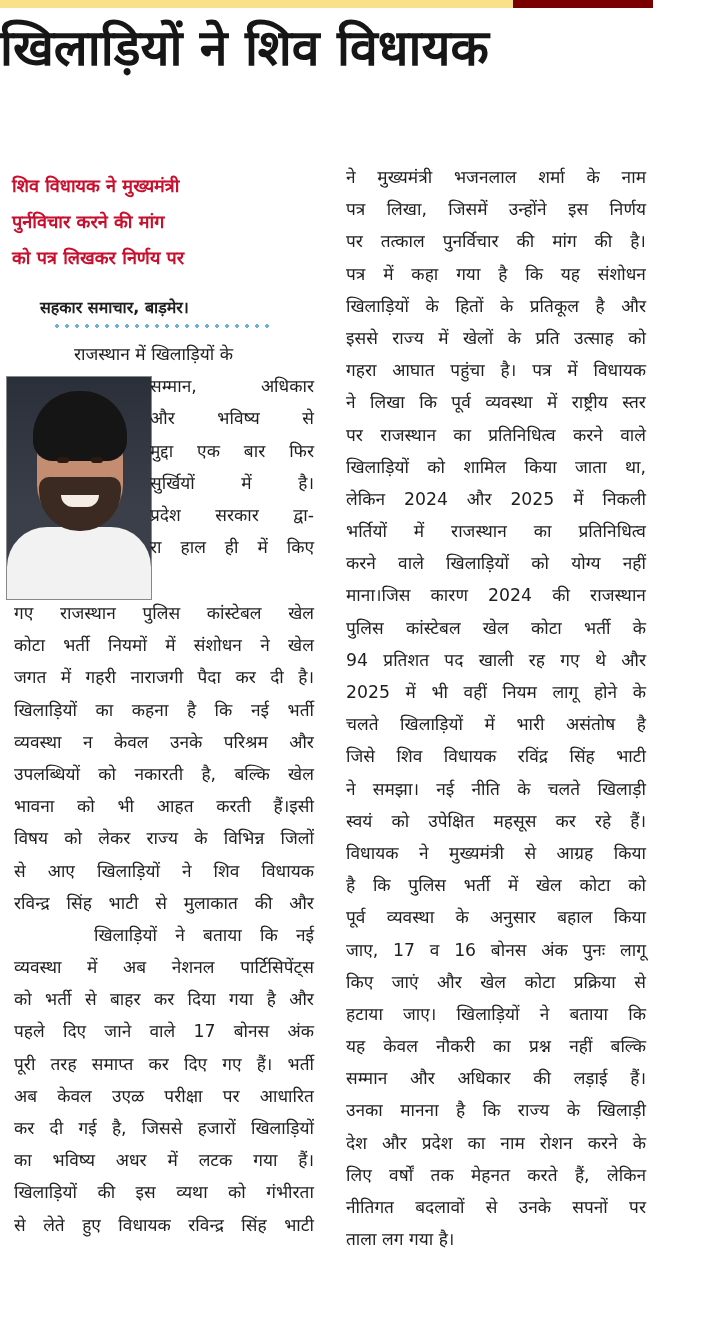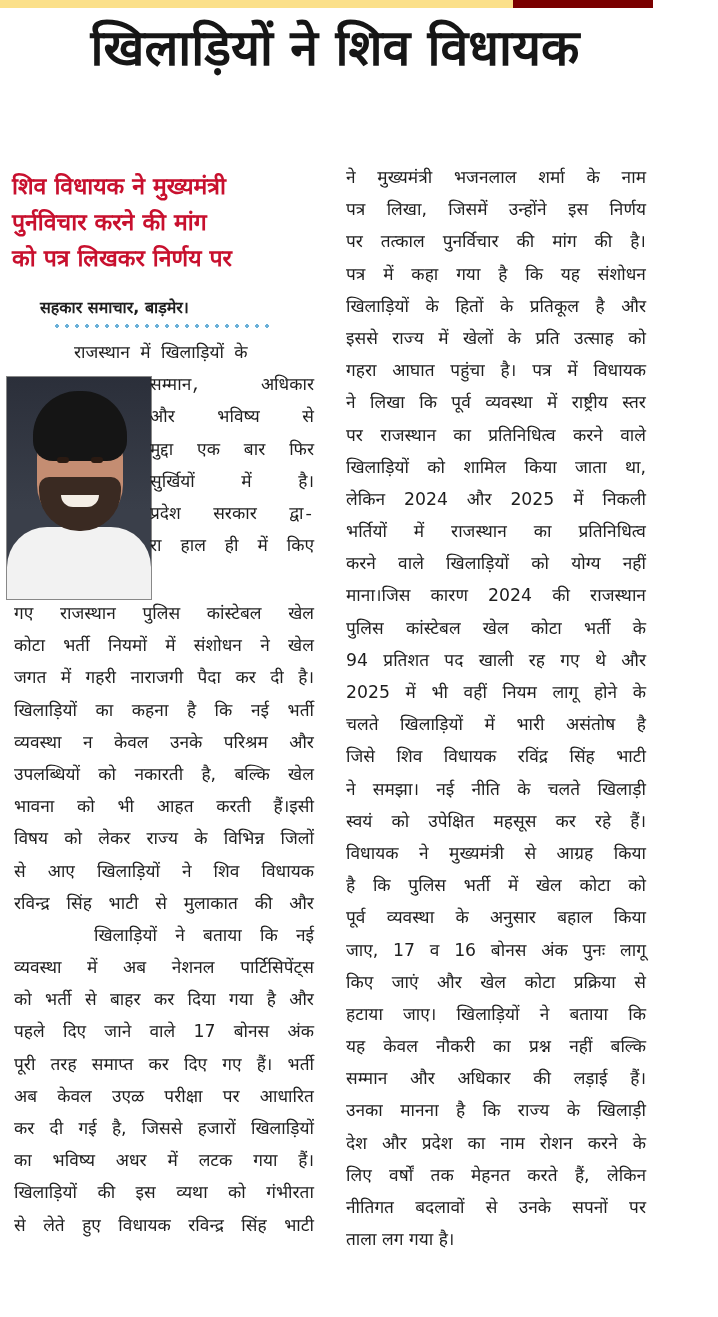--- a/index.html
+++ b/index.html
@@ -6,26 +6,26 @@
   body {
     width: 718px; height: 1317px; overflow: hidden;
     background: #ffffff; position: relative;
     font-family: "DejaVu Sans", sans-serif; color: #1e1e1e;
   }
   .topbar { position: absolute; top: 0; left: 0; height: 8px; width: 718px; }
   .topbar .yellow { position: absolute; left: 0; top: 0; width: 513px; height: 8px; }
   .topbar .maroon { position: absolute; left: 513px; top: 0; width: 140px; height: 8px; }
   .headline {
     position: absolute; top: 12px; left: 0; width: 670px;
-    text-align: center; font-weight: bold; font-size: 50px; line-height: 72px;
+    text-align: left; font-weight: bold; font-size: 50px; line-height: 72px;
     color: #161616; letter-spacing: 0px;
   }
   .subhead {
     position: absolute; top: 168px; left: 12px; width: 300px;
-    font-weight: bold; font-size: 23px; line-height: 36px;
+    font-weight: bold; font-size: 18px; line-height: 36px;
   }
   .byline {
     position: absolute; top: 296px; left: 40px; width: 250px;
     font-weight: bold; font-size: 16px; line-height: 24px; 
   }
   .dots {
     position: absolute; top: 323px; left: 52px; width: 220px; height: 6px;
     background-image: radial-gradient(circle, #6ab0d8 1.6px, transparent 1.9px);
     background-size: 10px 6px;
   }
@@ -37,21 +37,21 @@
   .photo .hair { position: absolute; left: 26px; top: 14px; width: 94px; height: 70px; background: #151515; border-radius: 45px 45px 20px 20px; }
   .photo .face { position: absolute; left: 30px; top: 40px; width: 86px; height: 110px; background: #c48d72; border-radius: 40px 40px 42px 42px; }
   .photo .beard { position: absolute; left: 32px; top: 100px; width: 82px; height: 54px; background: #3a2a22; border-radius: 10px 10px 40px 40px; }
   .photo .smile { position: absolute; left: 54px; top: 118px; width: 38px; height: 12px; background: #f4eee6; border-radius: 0 0 18px 18px; }
   .photo .eye { position: absolute; top: 80px; width: 12px; height: 6px; background: #2a1a12; border-radius: 6px; }
   .photo .shirt { position: absolute; left: 0; top: 150px; width: 144px; height: 80px; background: #f2f2f2; border-radius: 40px 40px 0 0; }
   .col { position: absolute; font-size: 17.3px; line-height: 32.2px; color: #1e1e1e; }
   .col .line { white-space: nowrap; display: flex; justify-content: space-between; height: 32.2px; }
   .col .line.last { justify-content: flex-start; gap: 6px; }
   .col .line.indent2 { padding-left: 80px; }
-  .left-wrap { top: 338px; left: 150px; width: 164px; font-family: Liberation Mono, monospace; }
+  .left-wrap { top: 338px; left: 150px; width: 164px; }
   .left-main { top: 597px; left: 14px; width: 300px; }
   .right-col { top: 161px; left: 346px; width: 300px; }
 </style>
 </head>
 <body>
 
 <div class="topbar">
   <div class="yellow" style="background:#fbe08a"></div>
   <div class="maroon" style="background:#7a0000"></div>
 </div>

